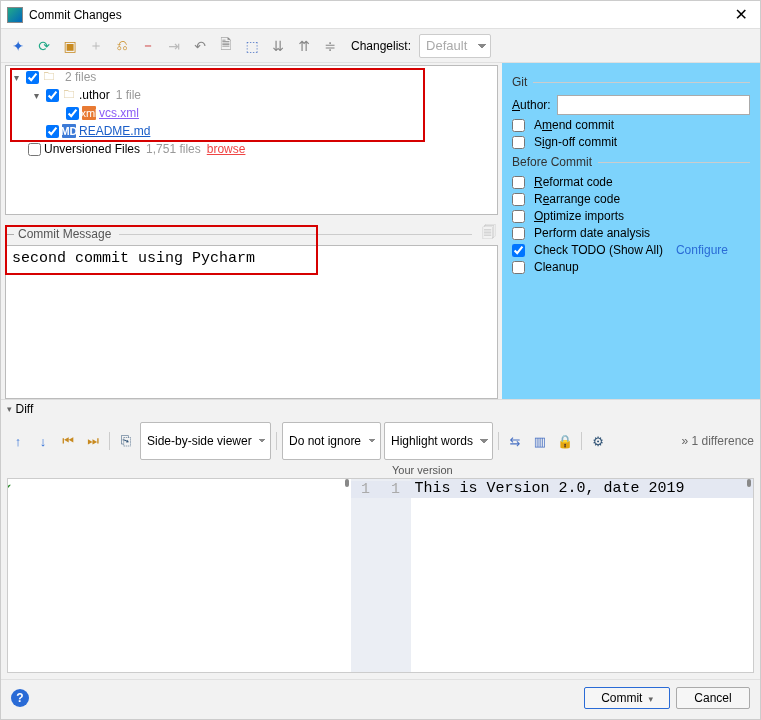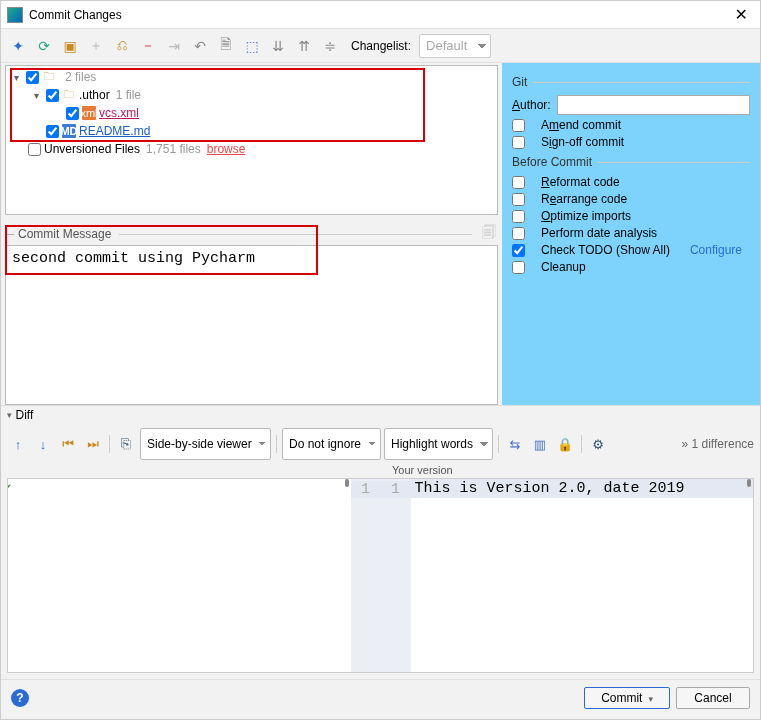--- a/index.html
+++ b/index.html
@@ -138,21 +138,21 @@
   }
   .md-icon {
     background: #3c7ad6; color: #fff;
     font-size: 7px; font-weight: bold;
     width: 14px; height: 11px;
     border-radius: 1px;
   }
   .tree-label { }
   .tree-count { color: #999; margin-left: 6px; }
   .link { color: #1a5ec8; text-decoration: underline; cursor: pointer; }
-  .green-link { color: #be185d; }
+  .green-link { color: #8b5cf6; }
 
   
   .commit-msg-wrap {
     position: relative;
     margin-top: 10px;
     flex: 1;
     display: flex;
     flex-direction: column;
   }
   .section-header {
@@ -192,21 +192,21 @@
 
   
   .right .group-title {
     font-size: 12px;
     color: #333;
     margin: 6px 0 6px 0;
     display:flex; align-items:center;
   }
   .right .group-title .dash { flex:1; border-top:1px solid #ccc; margin-left:6px; }
   .right .row { display: flex; align-items: center; margin: 3px 0; }
-  .right label.ck { display:flex; align-items:center; gap:16px; cursor:pointer; margin:3px 0; font-size:12px;}
+  .right label.ck { display:flex; align-items:center; gap:9px; cursor:pointer; margin:3px 0; font-size:12px;}
   .right label.ck .ul { text-decoration: underline; }
   .author-input {
     flex: 1;
     border: 1px solid #aaa;
     background: #fff;
     height: 20px;
     margin-left: 6px;
     padding: 0 4px;
   }
   .configure-link { color:#2a6bd6; cursor:pointer; margin-left:4px; }
@@ -226,21 +226,21 @@
     display:flex; align-items:center;
     gap: 3px;
     padding: 4px 6px;
     flex-wrap: nowrap;
   }
   .diff-select {
     font-family: inherit;
     font-size: 12px;
     border: 1px solid #bbb;
     background: #fff;
-    height: 32px;
+    height: 38px;
     padding: 0 18px 0 6px;
     border-radius: 2px;
     appearance: none;
     background-image: linear-gradient(45deg, transparent 50%, #888 50%), linear-gradient(-45deg, transparent 50%, #888 50%);
     background-position: right 8px center, right 4px center;
     background-size: 4px 4px, 4px 4px;
     background-repeat: no-repeat;
   }
   .diff-toolbar .tool { width:22px; height:22px; display:inline-flex; align-items:center; justify-content:center; color:#357; font-size:13px; cursor:pointer; border-radius:2px;}
   .diff-toolbar .sep { width:1px; height:18px; background:#ccc; margin:0 2px; }

